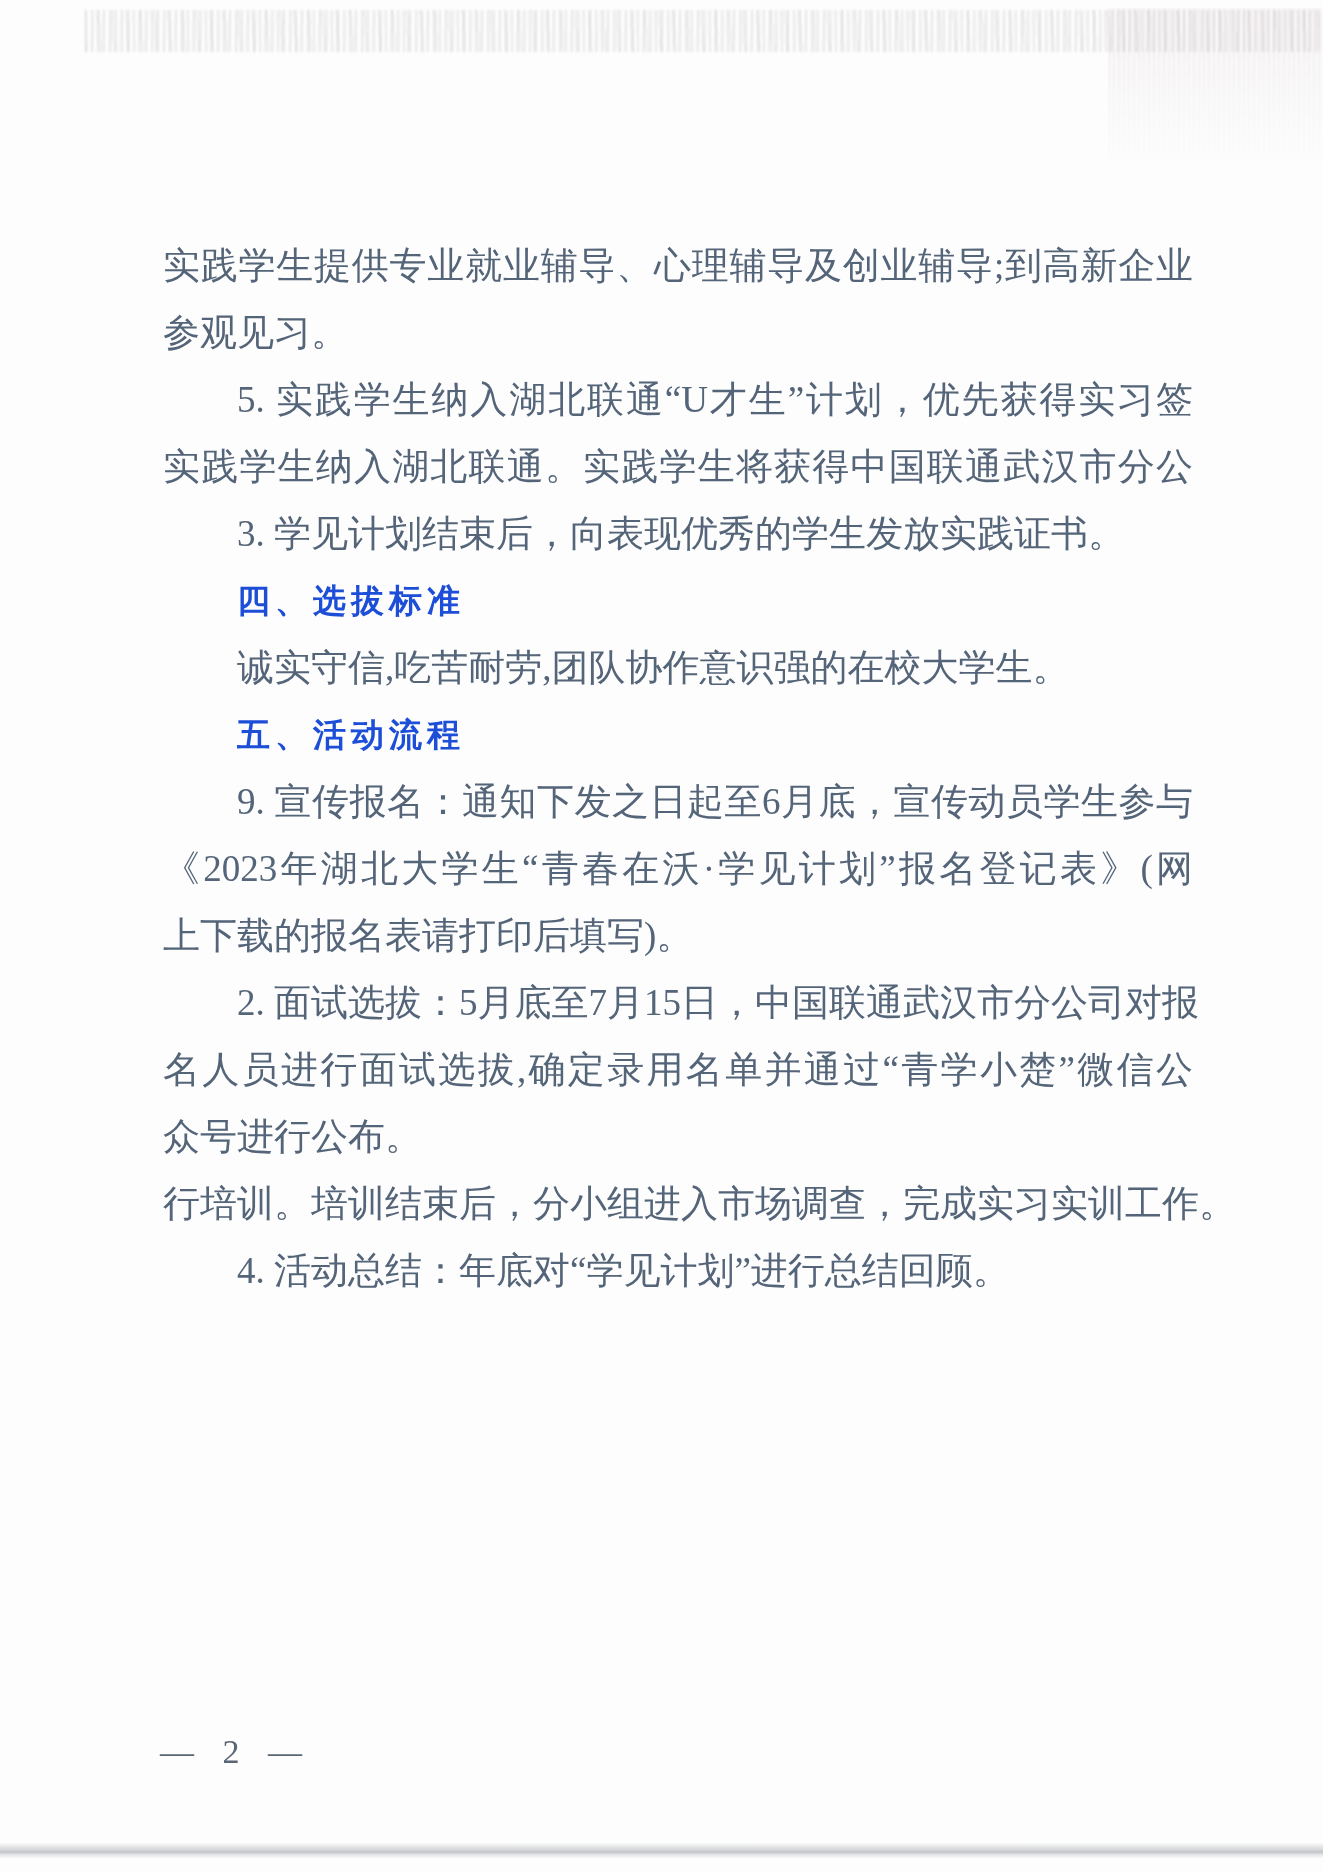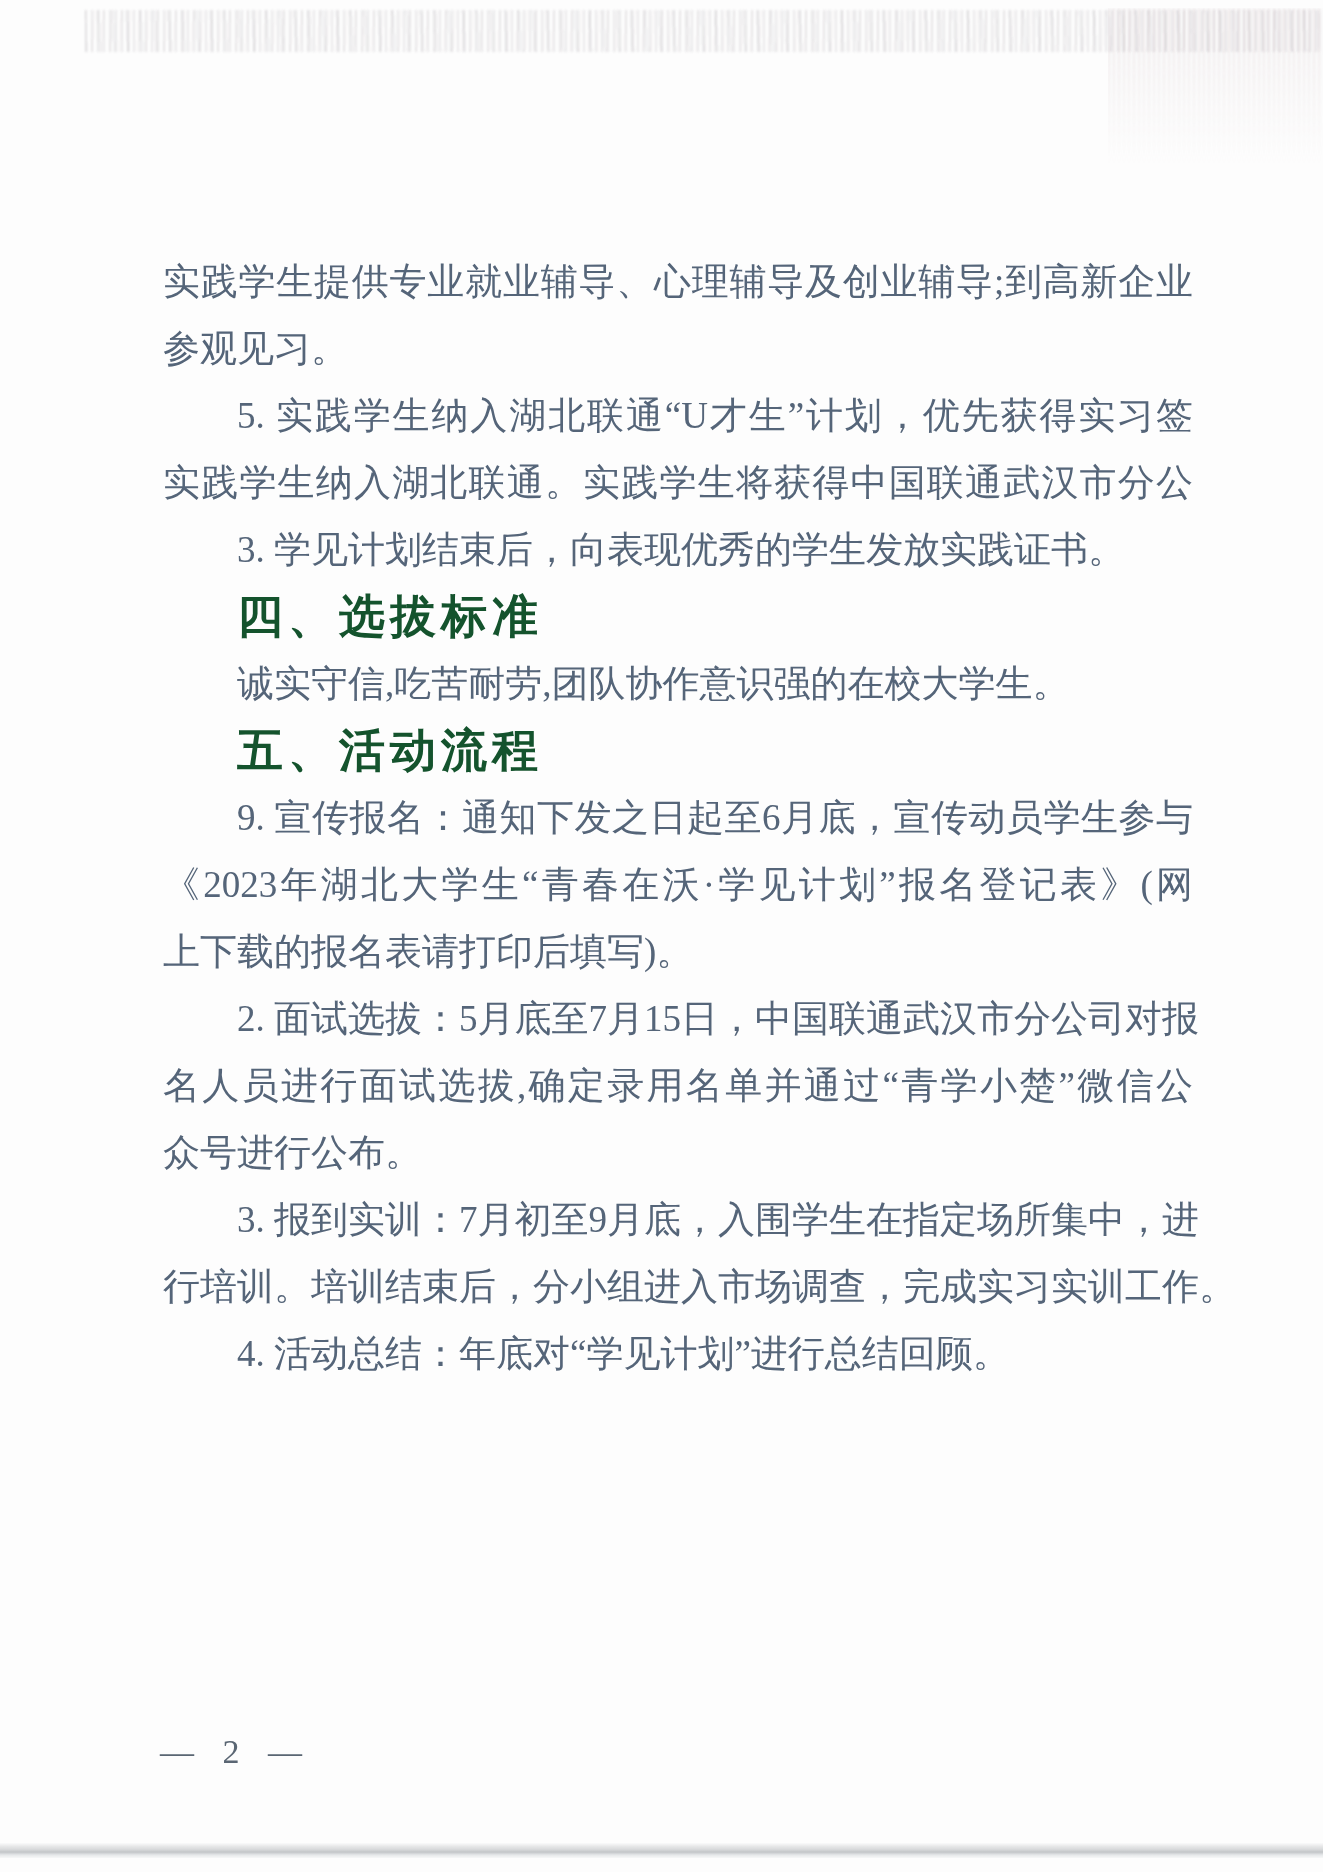--- a/index.html
+++ b/index.html
@@ -42,42 +42,42 @@
       repeating-linear-gradient(90deg, rgba(130,125,135,0.12) 0 1px, rgba(0,0,0,0) 1px 3px);
     filter: blur(1.2px);
     opacity: 0.65;
     -webkit-mask-image: linear-gradient(to bottom, #000 25%, rgba(0,0,0,0));
     mask-image: linear-gradient(to bottom, #000 25%, rgba(0,0,0,0));
   }
 
   
   .doc-lines {
     position: absolute;
-    top: 248px;
+    top: 232px;
     left: 163px;
     width: 1030px;
   }
   .doc-line {
     height: 67px;
     line-height: 67px;
     font-size: 37px;
     color: #556579;
     white-space: nowrap;
     text-rendering: optimizeLegibility;
   }
   .doc-line.indent { padding-left: 74px; }
   .doc-line.fill {
     text-align: justify;
     text-align-last: justify;
   }
   .doc-line.heading {
     font-family: "Liberation Sans", sans-serif;
     font-weight: bold;
-    font-size: 46px;
-    color: #14532d;
+    font-size: 33px;
+    color: #1d4ed8;
     letter-spacing: 5px;
   }
 
   
   .page-number {
     position: absolute;
     top: 1733px;
     left: 160px;
     font-size: 34px;
     color: #5a6673;
@@ -117,21 +117,20 @@
       <div class="doc-line indent">3. 学见计划结束后，向表现优秀的学生发放实践证书。</div>
       <div class="doc-line heading indent">四、选拔标准</div>
       <div class="doc-line indent">诚实守信,吃苦耐劳,团队协作意识强的在校大学生。</div>
       <div class="doc-line heading indent">五、活动流程</div>
       <div class="doc-line indent fill">9. 宣传报名：通知下发之日起至6月底，宣传动员学生参与</div>
       <div class="doc-line fill">《2023年湖北大学生“青春在沃·学见计划”报名登记表》(网</div>
       <div class="doc-line">上下载的报名表请打印后填写)。</div>
       <div class="doc-line indent fill">2. 面试选拔：5月底至7月15日，中国联通武汉市分公司对报</div>
       <div class="doc-line fill">名人员进行面试选拔,确定录用名单并通过“青学小楚”微信公</div>
       <div class="doc-line">众号进行公布。</div>
-      <div class="doc-line indent fill">3. 报到实训：7月初至9月底，入围学生在指定场所集中，进</div>
       <div class="doc-line">行培训。培训结束后，分小组进入市场调查，完成实习实训工作。</div>
       <div class="doc-line indent">4. 活动总结：年底对“学见计划”进行总结回顾。</div>
     </main>
 
   <div class="page-number">— 2 —</div>
 
   <div class="scan-edge-bottom"></div>
 </div>
 
 </body></html>

